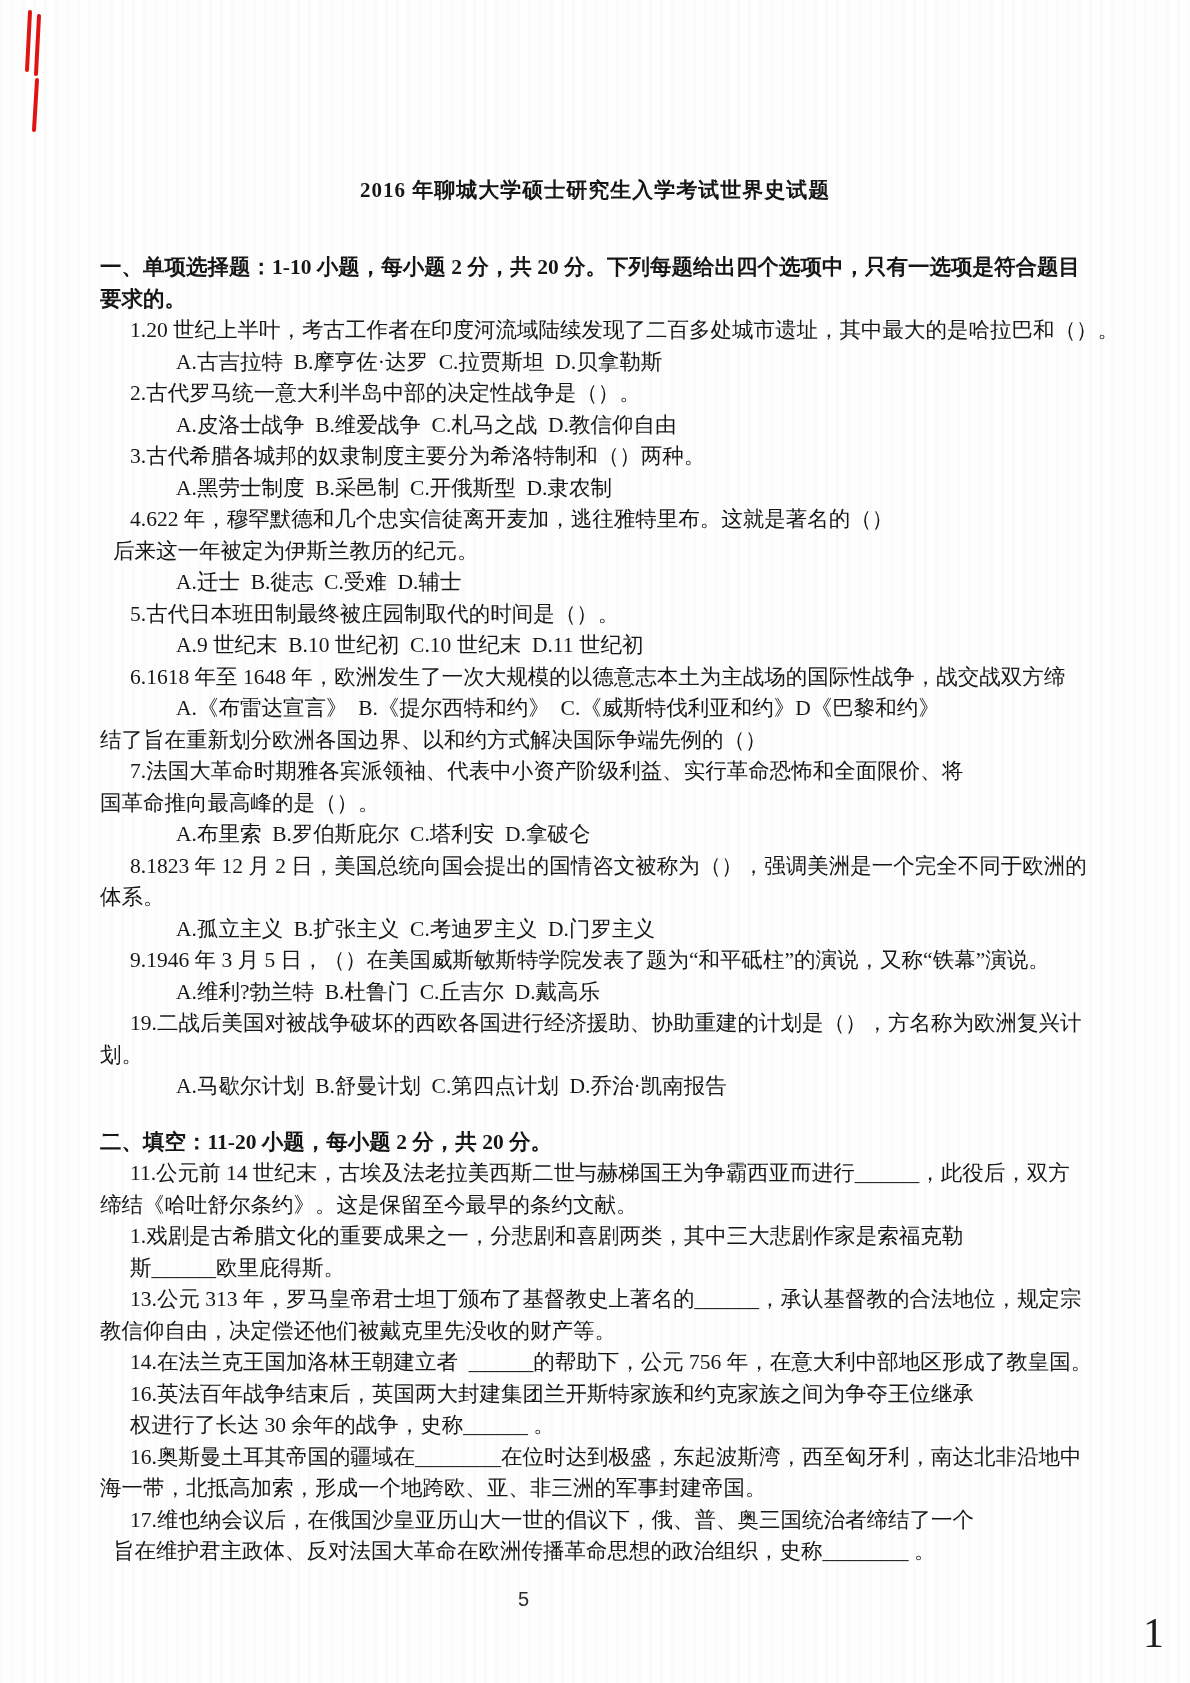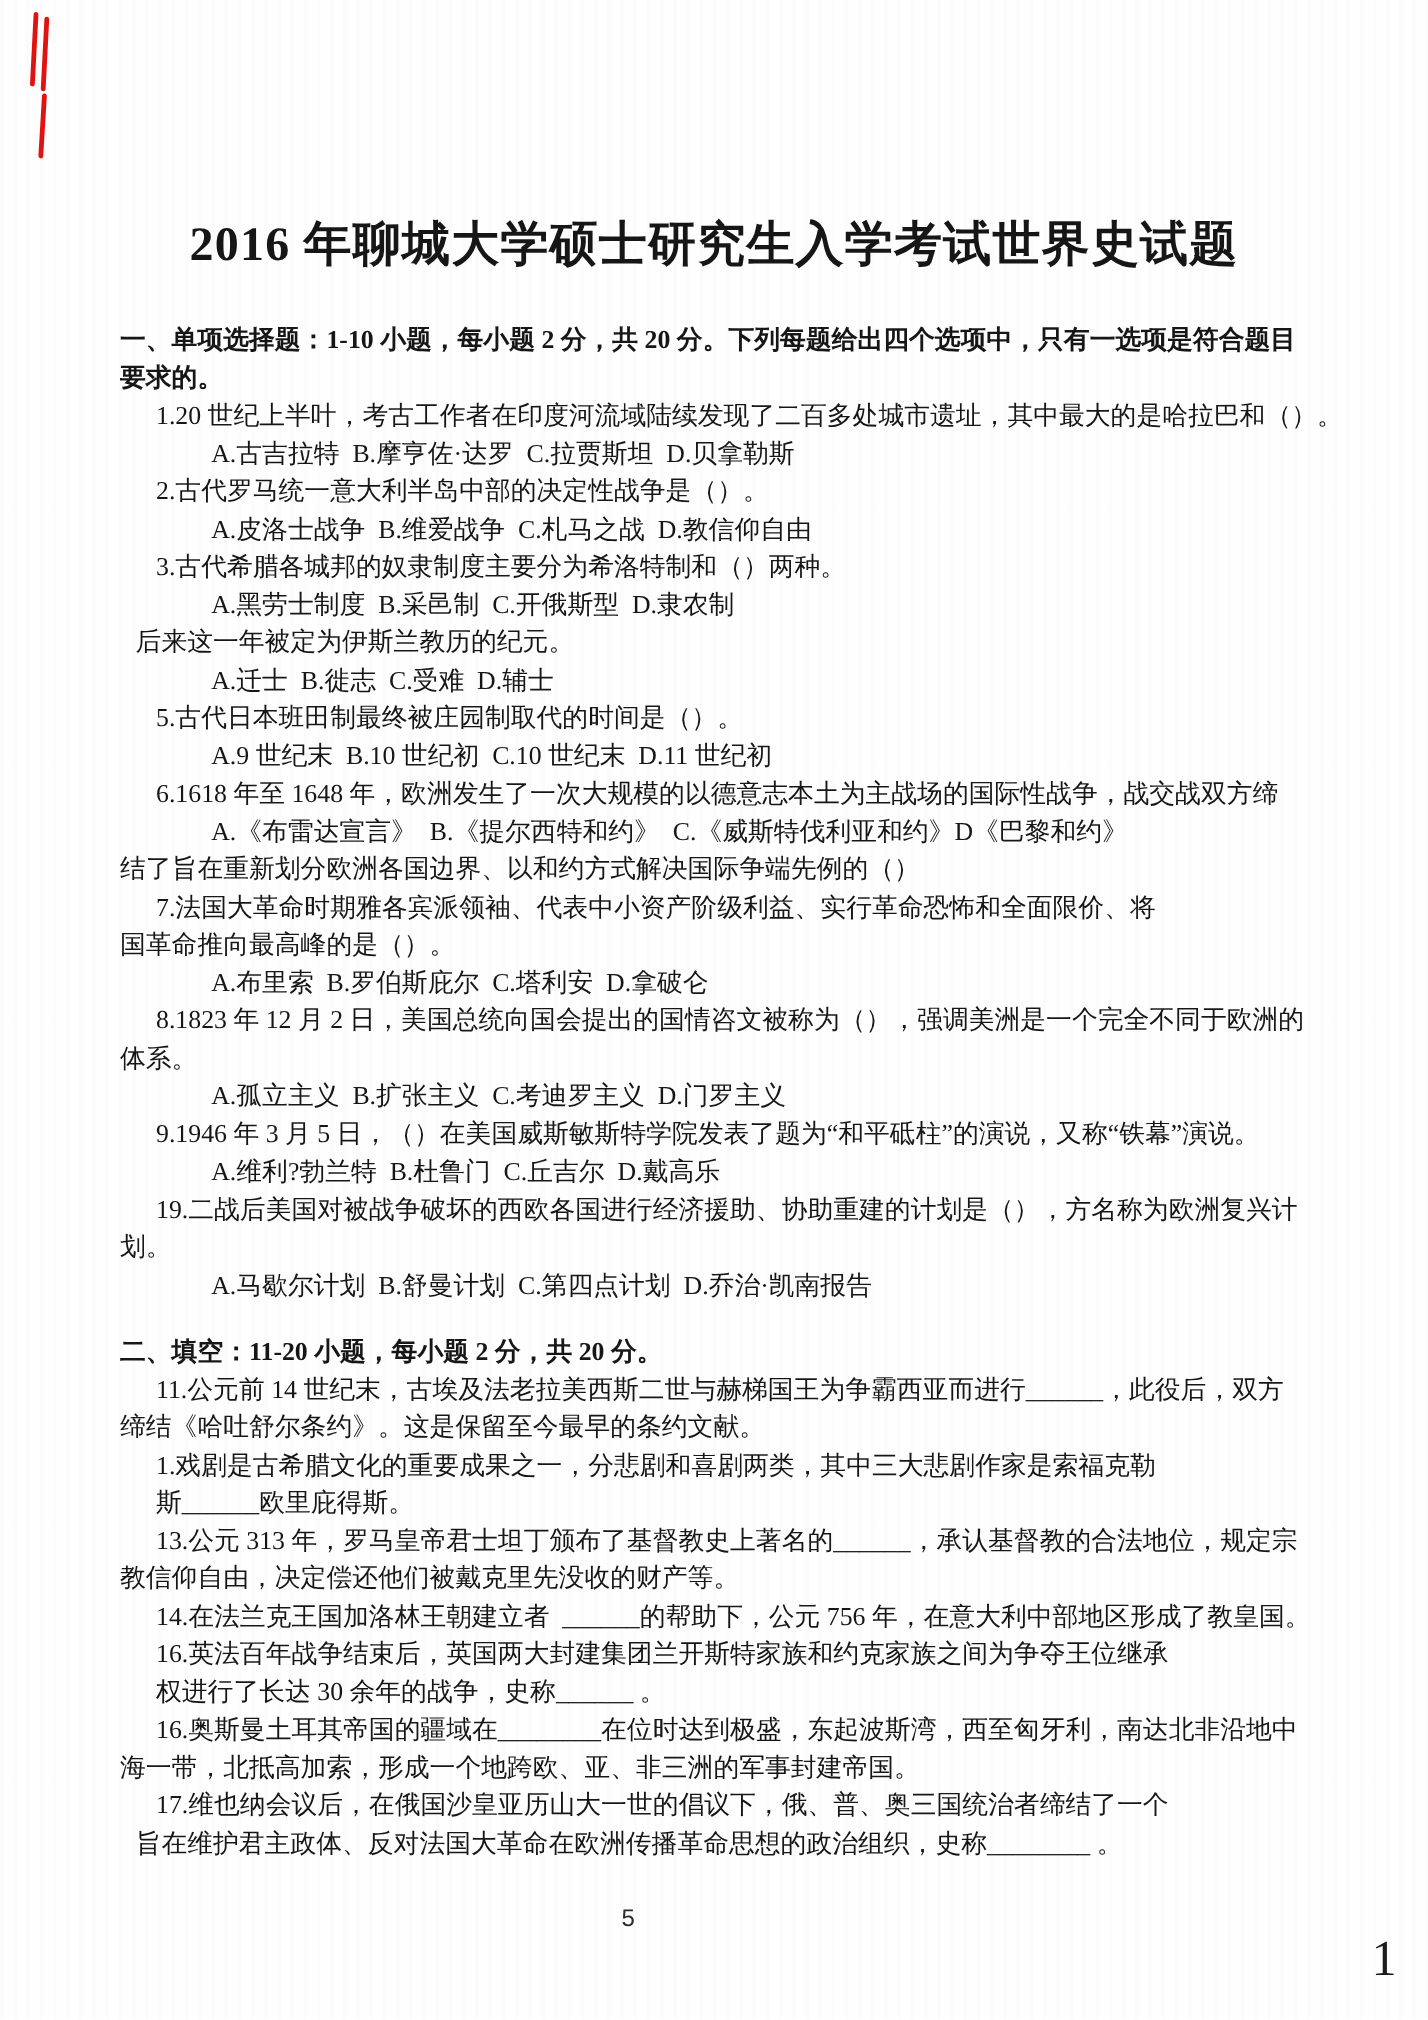--- a/index.html
+++ b/index.html
@@ -27,31 +27,30 @@
     top: 4px;
     width: 50px;
     height: 140px;
   }
   .doc-title {
     position: absolute;
     top: 176px;
     left: 0;
     width: 100%;
     text-align: center;
-    font-size: 40px;
+    font-size: 21px;
     font-weight: bold;
     letter-spacing: 1px;
     white-space: pre;
   }
   .doc-body {
     position: absolute;
     top: 252px;
     left: 100px;
     width: 1010px;
-    margin-top: 16px;
   }
   .line {
     font-size: 21.5px;
     line-height: 31.5px;
     height: 31.5px;
     white-space: pre;
   }
   .line.bold { font-weight: bold; }
   .indent-margin   { padding-left: 0; }
   .indent-question { padding-left: 30px; }
@@ -91,20 +90,21 @@
 
   <div class="doc-body">
       <div class="line indent-margin bold">一、单项选择题：1-10 小题，每小题 2 分，共 20 分。下列每题给出四个选项中，只有一选项是符合题目</div>
       <div class="line indent-margin bold">要求的。</div>
       <div class="line indent-question">1.20 世纪上半叶，考古工作者在印度河流域陆续发现了二百多处城市遗址，其中最大的是哈拉巴和（）。</div>
       <div class="line indent-option">A.古吉拉特  B.摩亨佐·达罗  C.拉贾斯坦  D.贝拿勒斯</div>
       <div class="line indent-question">2.古代罗马统一意大利半岛中部的决定性战争是（）。</div>
       <div class="line indent-option">A.皮洛士战争  B.维爱战争  C.札马之战  D.教信仰自由</div>
       <div class="line indent-question">3.古代希腊各城邦的奴隶制度主要分为希洛特制和（）两种。</div>
       <div class="line indent-option">A.黑劳士制度  B.采邑制  C.开俄斯型  D.隶农制</div>
+      <div class="line indent-question">4.622 年，穆罕默德和几个忠实信徒离开麦加，逃往雅特里布。这就是著名的（）</div>
       <div class="line indent-hang">后来这一年被定为伊斯兰教历的纪元。</div>
       <div class="line indent-option">A.迁士  B.徙志  C.受难  D.辅士</div>
       <div class="line indent-question">5.古代日本班田制最终被庄园制取代的时间是（）。</div>
       <div class="line indent-option">A.9 世纪末  B.10 世纪初  C.10 世纪末  D.11 世纪初</div>
       <div class="line indent-question">6.1618 年至 1648 年，欧洲发生了一次大规模的以德意志本土为主战场的国际性战争，战交战双方缔</div>
       <div class="line indent-option">A.《布雷达宣言》  B.《提尔西特和约》  C.《威斯特伐利亚和约》D《巴黎和约》</div>
       <div class="line indent-margin">结了旨在重新划分欧洲各国边界、以和约方式解决国际争端先例的（）</div>
       <div class="line indent-question">7.法国大革命时期雅各宾派领袖、代表中小资产阶级利益、实行革命恐怖和全面限价、将</div>
       <div class="line indent-margin">国革命推向最高峰的是（）。</div>
       <div class="line indent-option">A.布里索  B.罗伯斯庇尔  C.塔利安  D.拿破仑</div>

